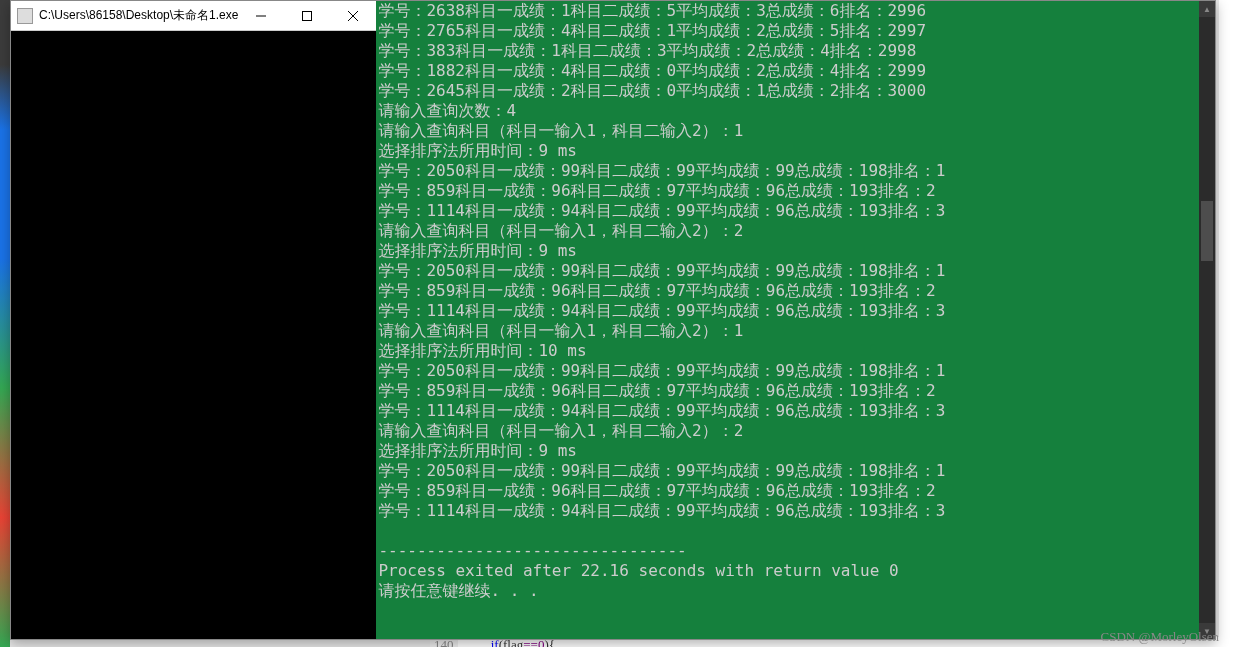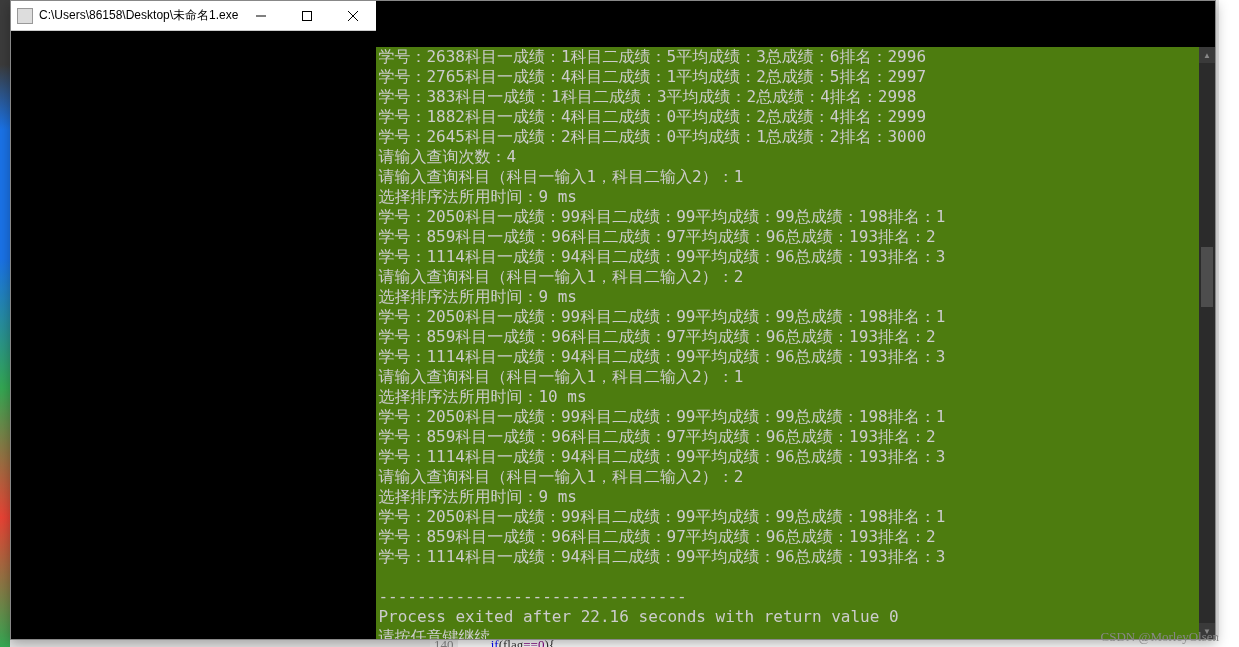--- a/index.html
+++ b/index.html
@@ -50,22 +50,21 @@
   .titlebar .btn {
     width: 46px; height: 30px;
     display: flex; align-items: center; justify-content: center;
     font-family: Arial, sans-serif;
     font-size: 11px;
     color: #000;
   }
   .console-body {
     flex: 1;
     display: flex;
-    background: #4d7c0f;
-    margin-top: 46px;
+    background: #15803d;
   }
   .console {
     flex: 1;
     padding: 0 2px;
     font-family: "NSimSun", "SimSun", Consolas, monospace;
     font-size: 16px;
     line-height: 20px;
     color: #ccc;
     white-space: pre;
     overflow: hidden;

